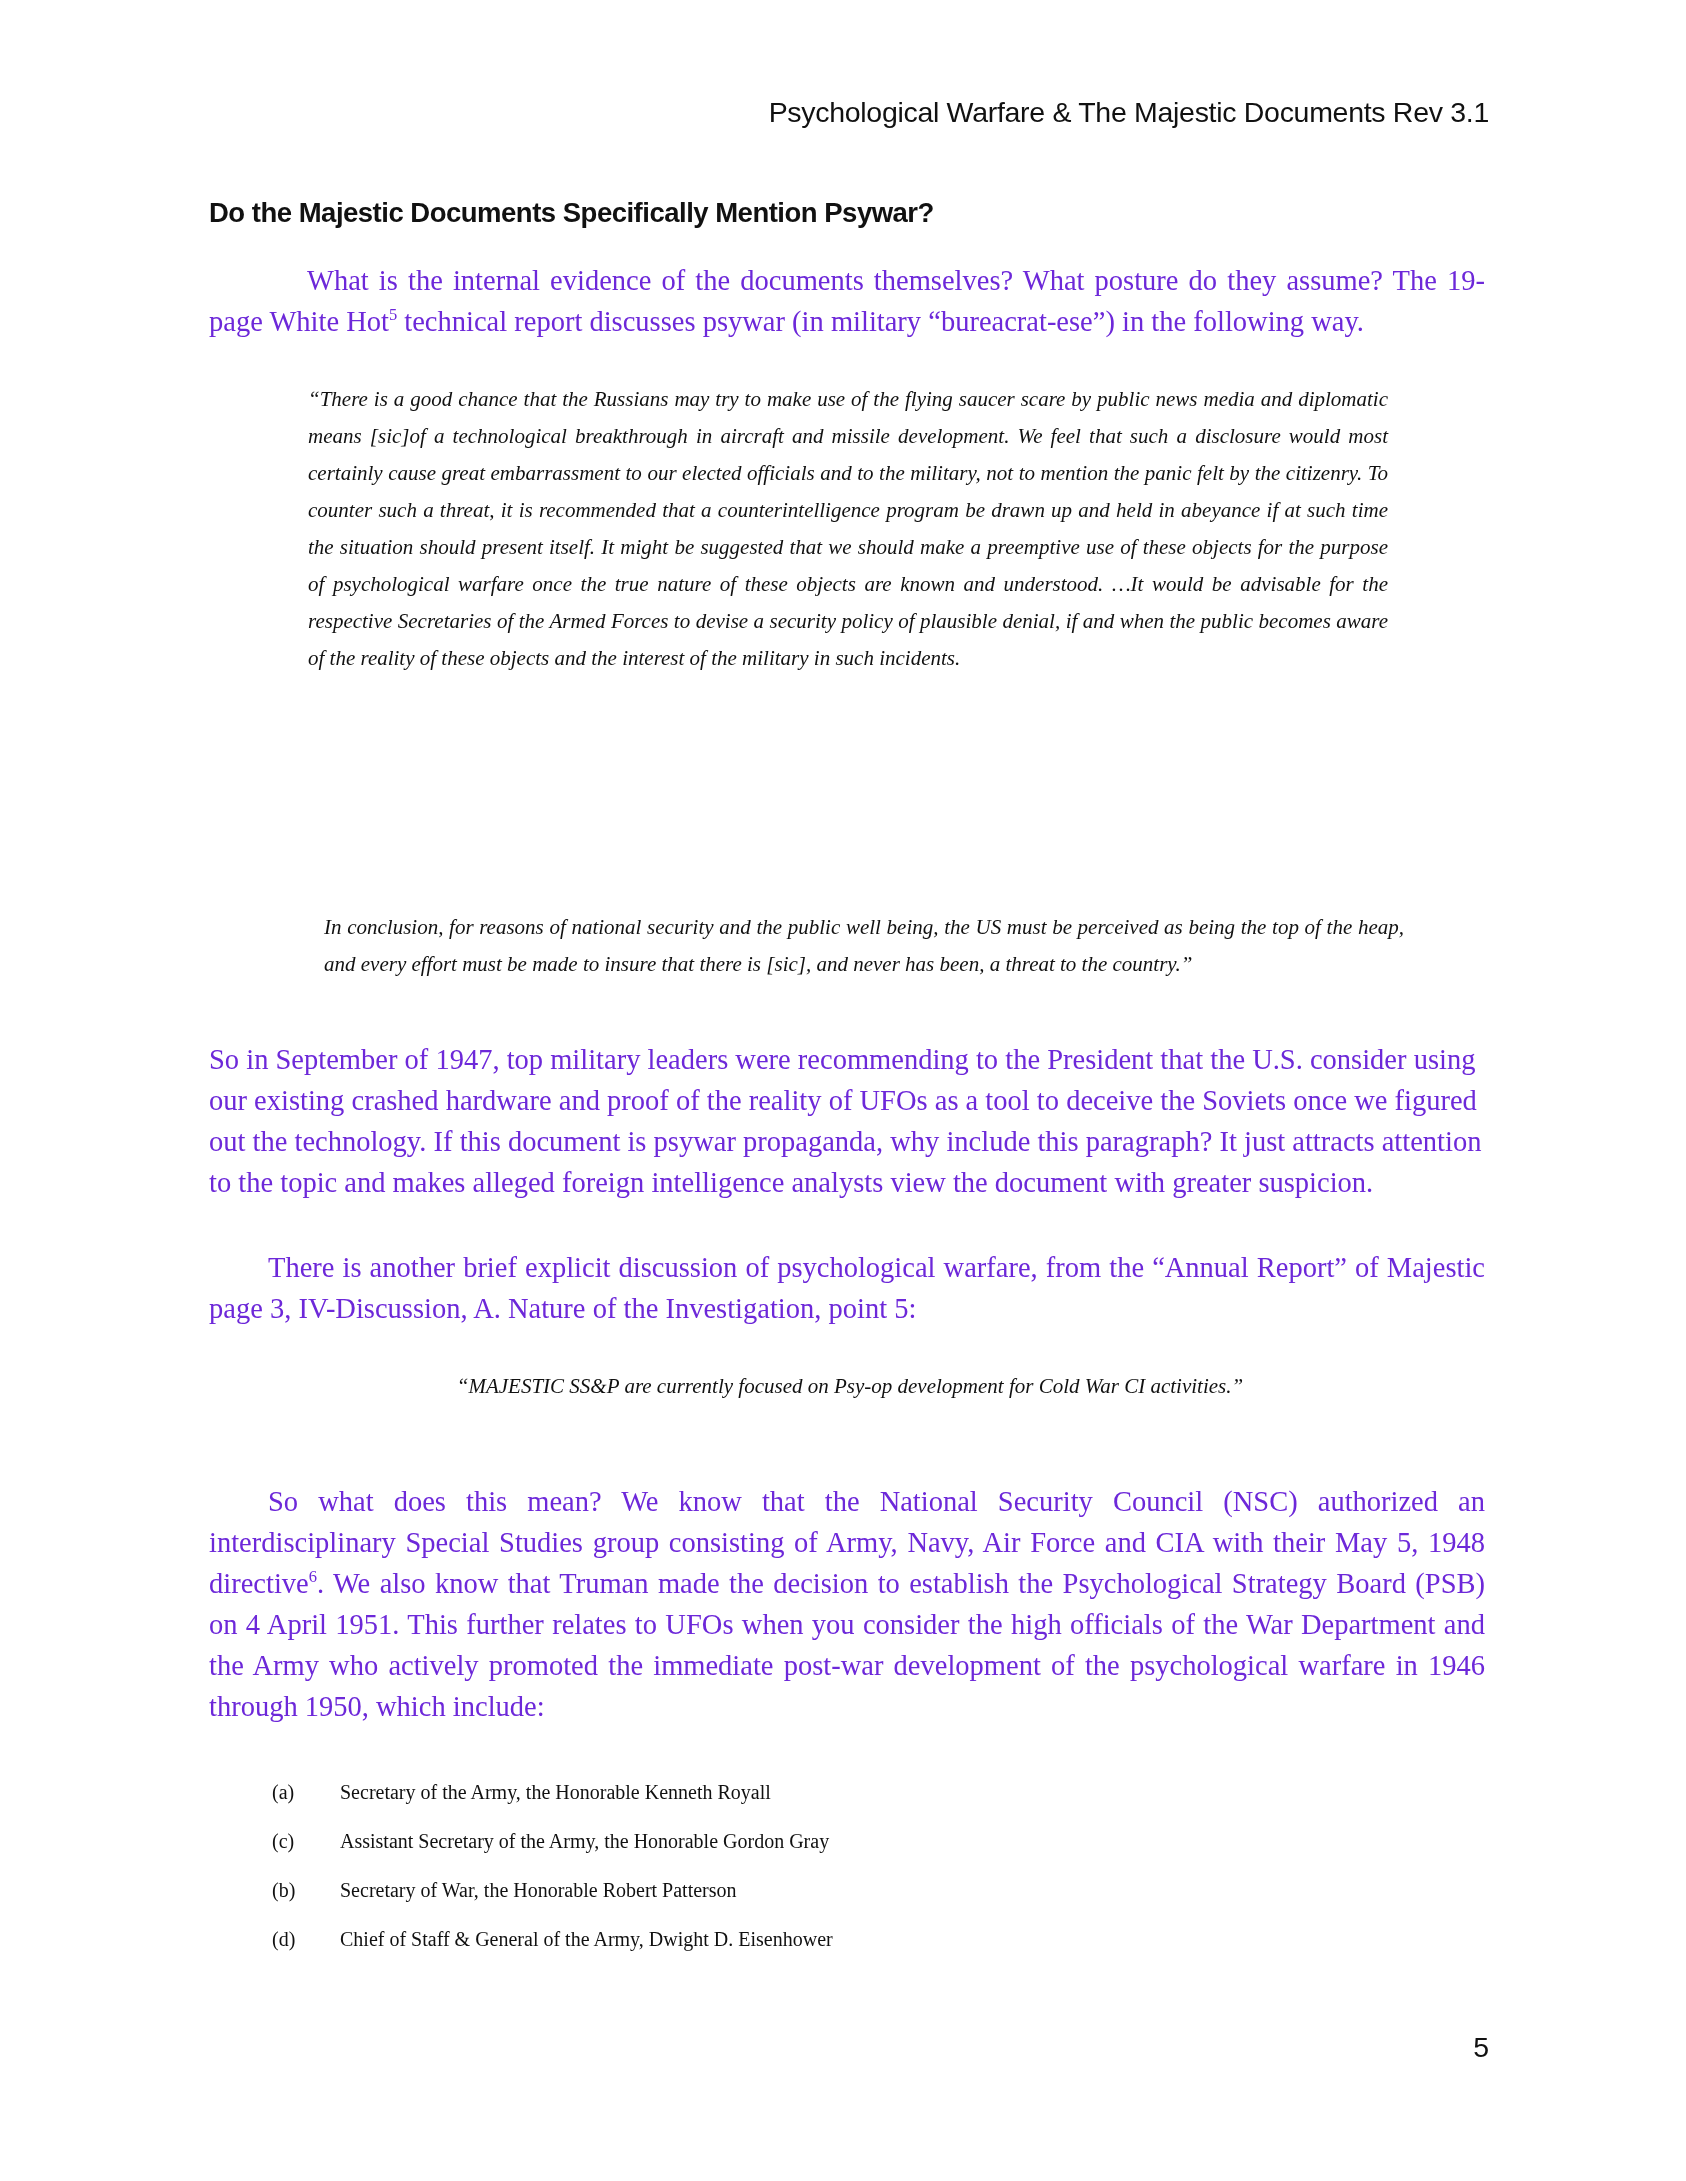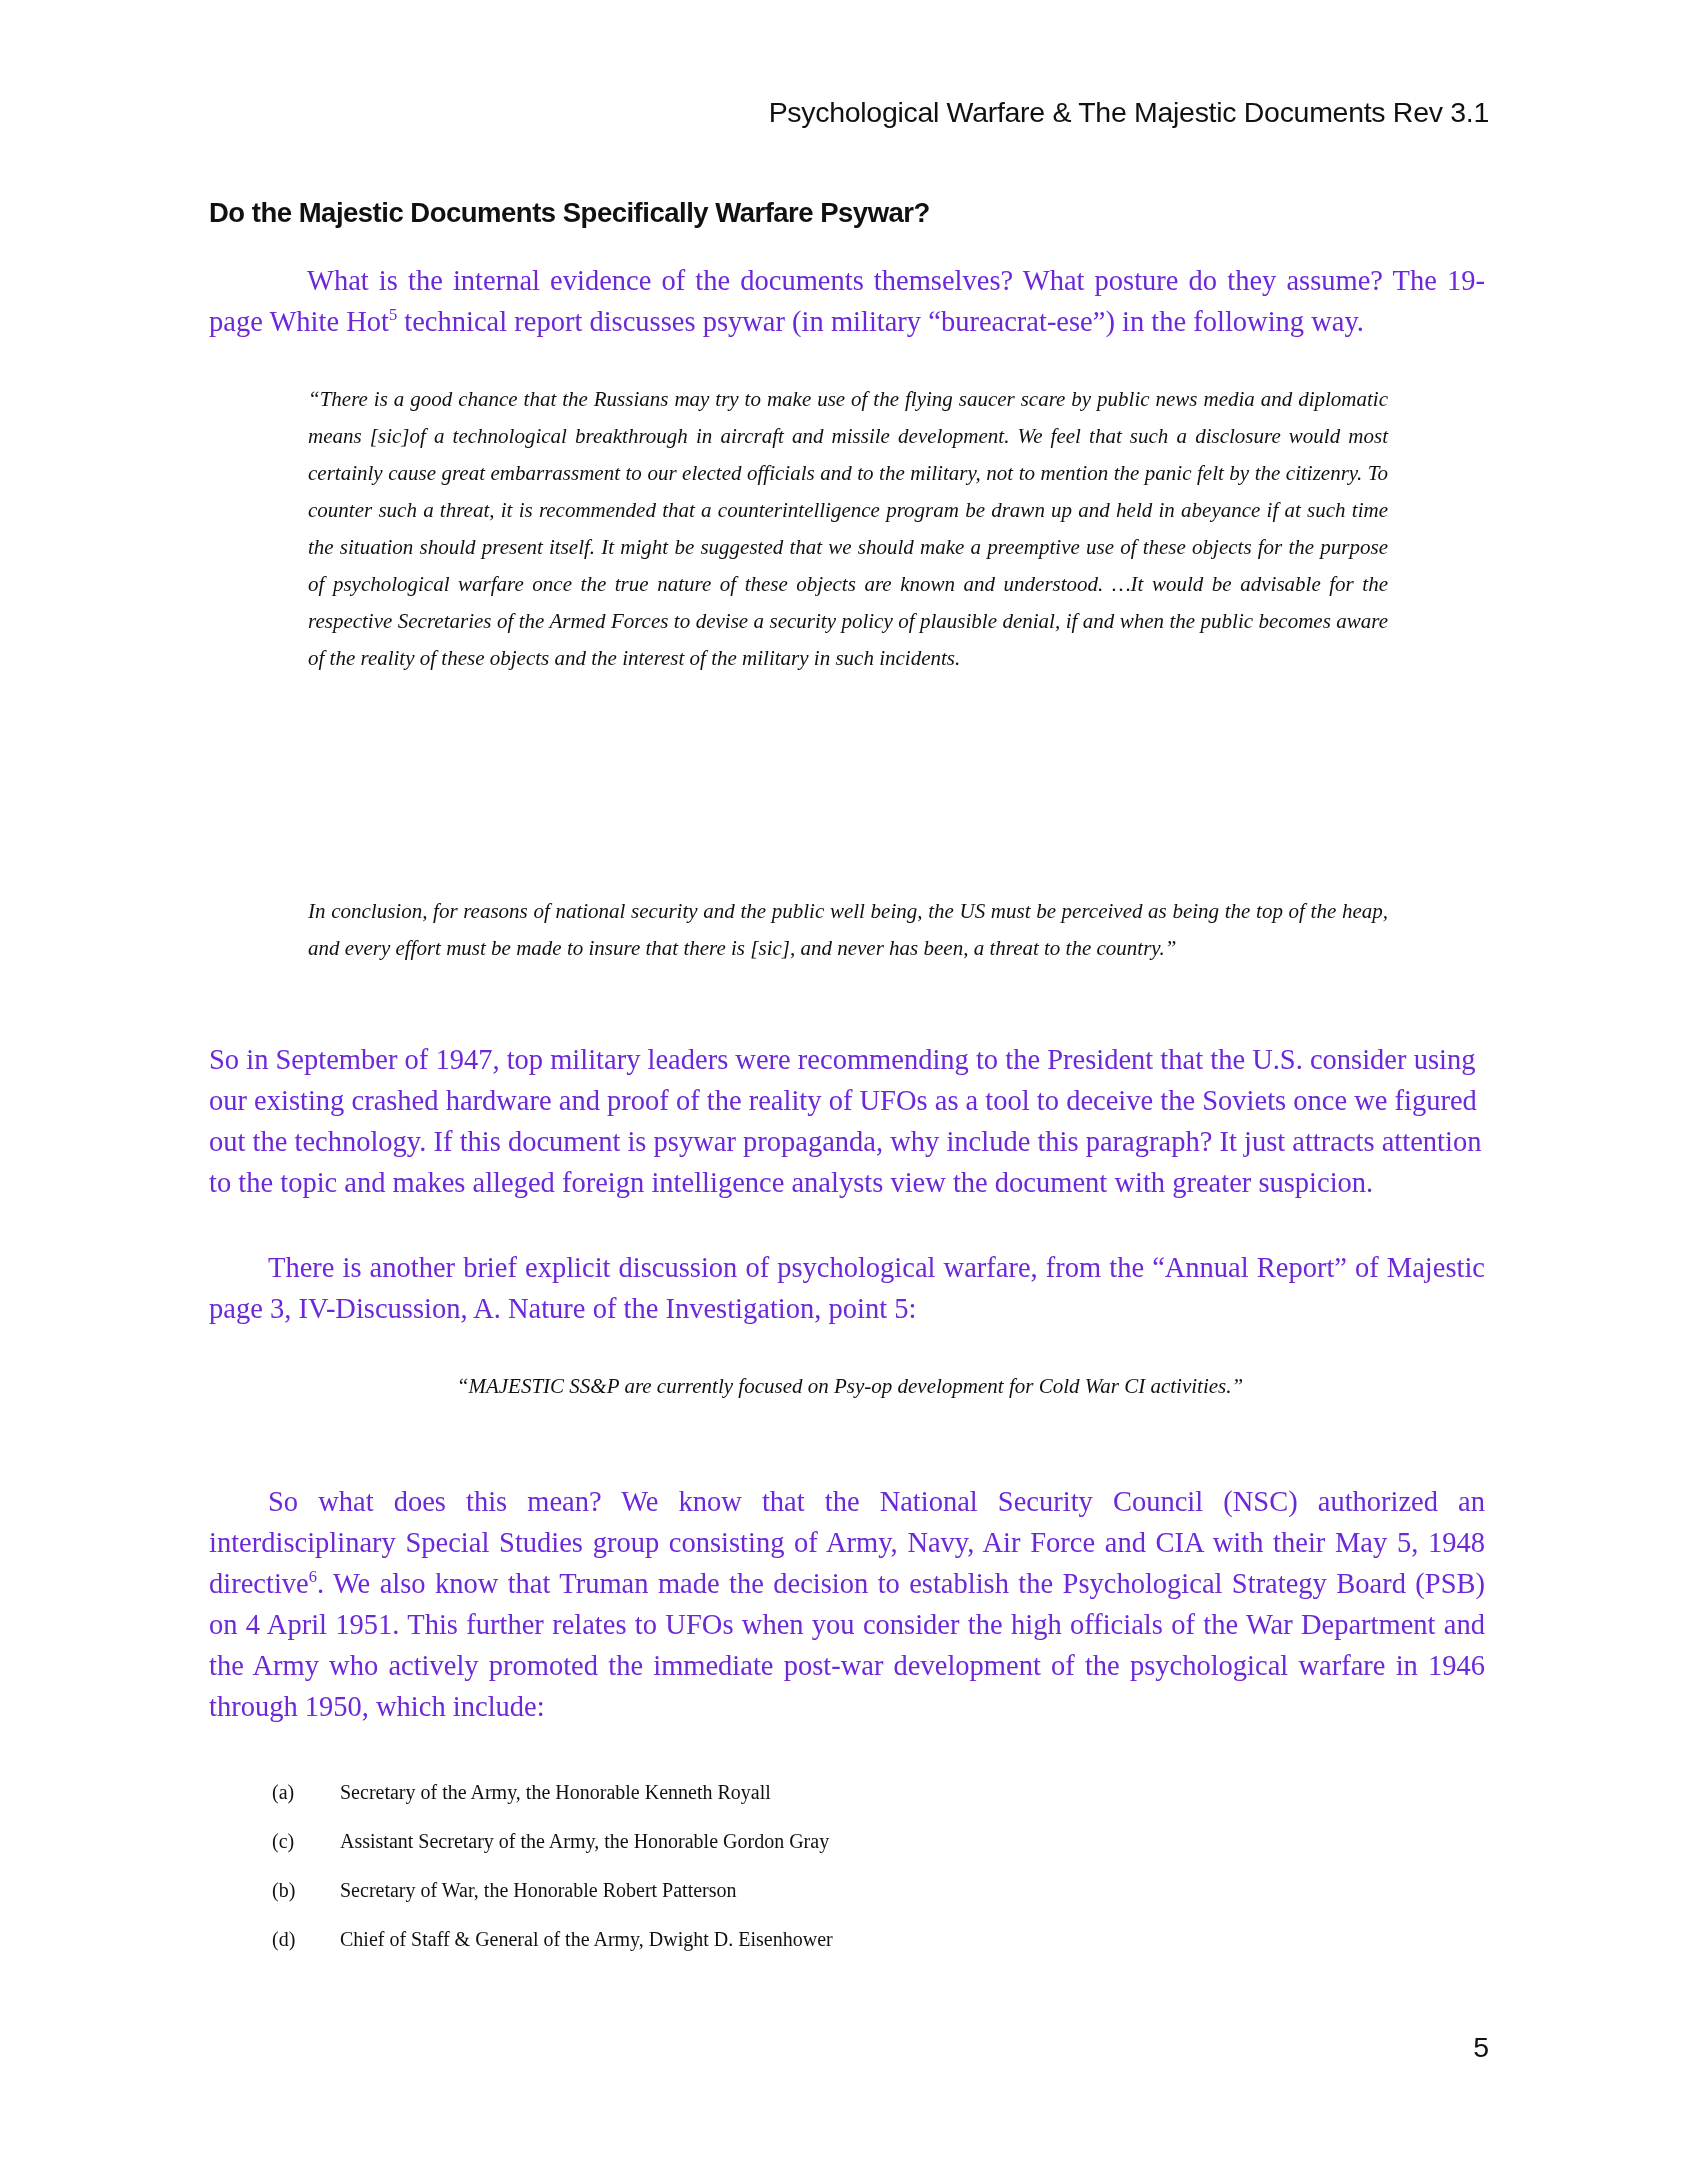--- a/index.html
+++ b/index.html
@@ -40,27 +40,27 @@
       font-family: "Liberation Sans", sans-serif; font-size: 28.5px; color: #111;
     }
   </style>
 </head>
 <body>
 
 <div class="page">
 
   <div class="running-header">Psychological Warfare &amp; The Majestic Documents Rev 3.1</div>
 
-  <div class="heading">Do the Majestic Documents Specifically Warfare Psywar?</div>
+  <div class="heading">Do the Majestic Documents Specifically Mention Psywar?</div>
 
   <p class="body-text indent" style="top:260px; margin:0;"><span>What is the internal evidence of the documents themselves?  What posture do they assume? The 19-page White Hot</span><sup>5</sup><span> technical report discusses psywar (in military “bureacrat-ese”) in the following way.</span></p>
 
   <p class="quote" style="top:381px; margin:0;">“There is a good chance that the Russians may try to make use of the flying saucer scare by public news media and diplomatic means [sic]of a technological breakthrough in aircraft and missile development. We feel that such a disclosure would most certainly cause great embarrassment to our elected officials and to the military, not to mention the panic felt by the citizenry. To counter such a threat, it is recommended that a counterintelligence program be drawn up and held in abeyance if at such time the situation should present itself.  It might be suggested that we should make a preemptive use of these objects for the purpose of psychological warfare once the true nature of these objects are known and understood. …It would be advisable for the respective Secretaries of the Armed Forces to devise a security policy of plausible denial, if and when the public becomes aware of the reality of these objects and the interest of the military in such incidents.</p>
 
-  <p class="quote" style="top:893px; margin:0;font-family:Liberation Serif, serif;">In conclusion, for reasons of national security and the public well being, the US must be perceived as being the top of the heap, and every effort must be made to insure that there is [sic], and never has been, a threat to the country.”</p>
+  <p class="quote" style="top:893px; margin:16px;font-family:Liberation Serif, serif;">In conclusion, for reasons of national security and the public well being, the US must be perceived as being the top of the heap, and every effort must be made to insure that there is [sic], and never has been, a threat to the country.”</p>
 
   <p class="body-text" style="top:1039px; margin:0; text-align:left; width:1286px;">So in September of 1947, top military leaders were recommending to the President that the U.S. consider using our existing crashed hardware and proof of the reality of UFOs as a tool to deceive the Soviets once we figured out the technology. If this document is psywar propaganda, why include this paragraph? It just attracts attention to the topic and makes alleged foreign intelligence analysts view the document with greater suspicion.</p>
 
   <p class="body-text indent-sm" style="top:1247px; margin:0;">There is another brief explicit discussion of psychological warfare, from the “Annual Report” of Majestic page 3, IV-Discussion, A. Nature of the Investigation, point 5:</p>
 
   <p class="quote left" style="top:1368px; margin:0; width:1084px;">“MAJESTIC SS&amp;P are currently focused on Psy-op development for Cold War CI activities.”</p>
 
   <p class="body-text indent-sm" style="top:1481px; margin:0;"><span>So what does this mean? We know that the National Security Council (NSC) authorized an interdisciplinary Special Studies group consisting of Army, Navy, Air Force and CIA with their May 5, 1948 directive</span><sup>6</sup><span>. We also know that Truman made the decision to establish the Psychological Strategy Board (PSB) on 4 April 1951. This further relates to UFOs when you consider the high officials of the War Department and the Army who actively promoted the immediate post-war development of the psychological warfare in 1946 through 1950, which include:</span></p>
 
   <ul class="list">

